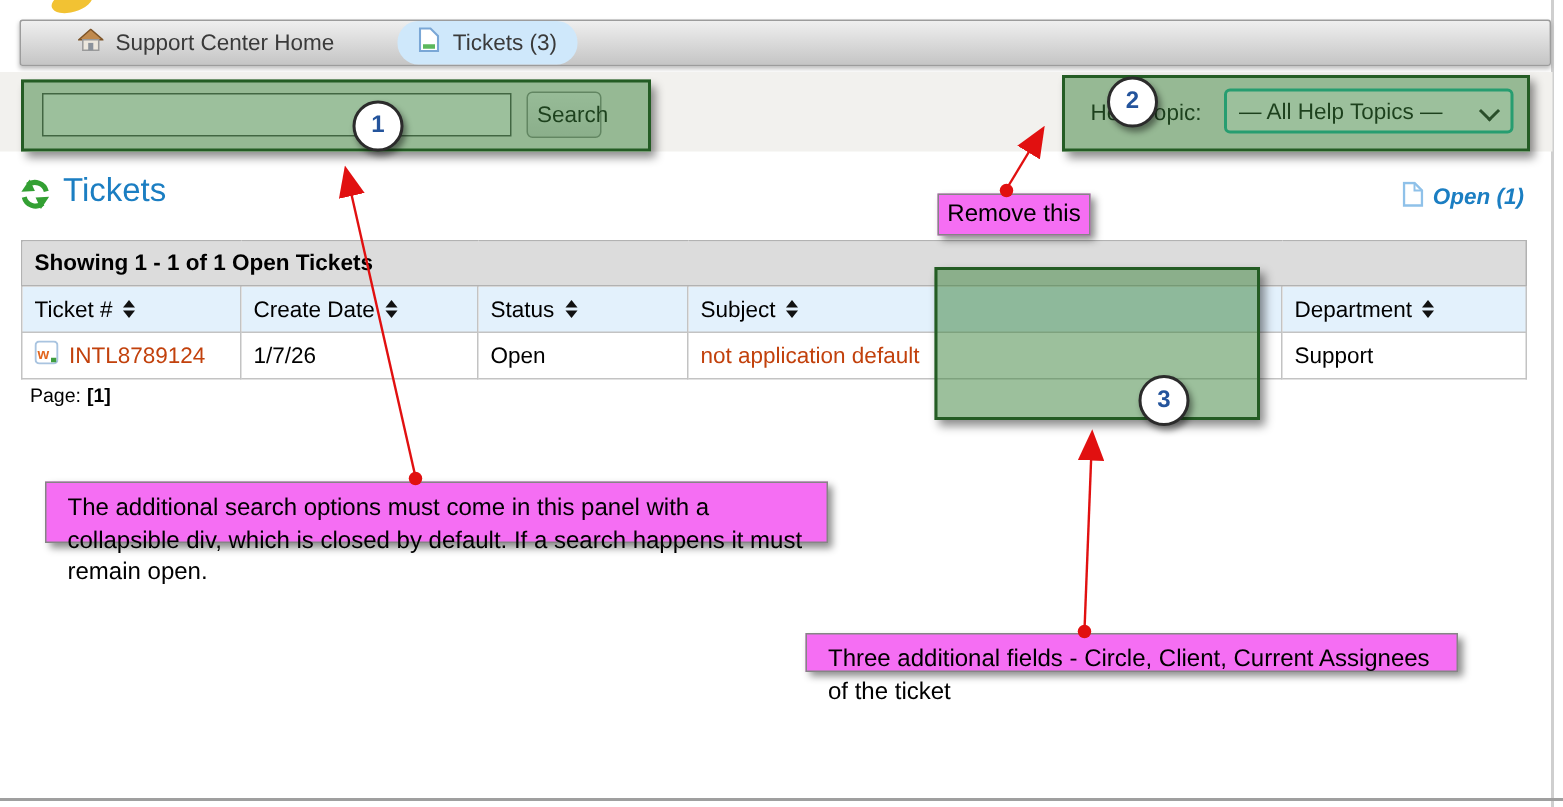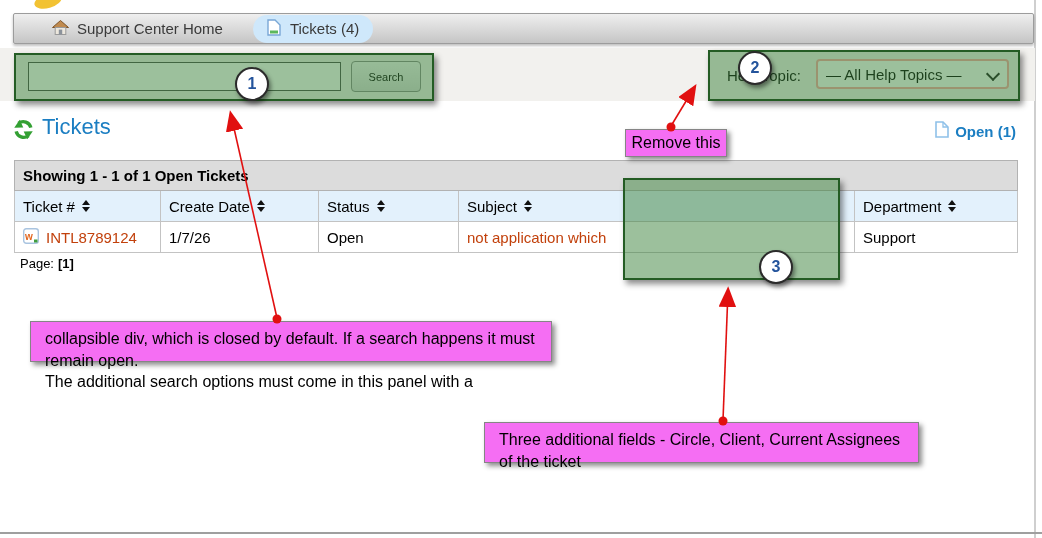--- a/index.html
+++ b/index.html
@@ -5,45 +5,45 @@
   html,body{margin:0;padding:0;background:#fff;}
   #screen{position:relative;width:1042px;height:538px;background:#ffffff;overflow:hidden;
           font-family:"Liberation Sans",sans-serif;color:#000;}
 
   
   .logo-frag{position:absolute;left:34px;top:-6px;width:28px;height:14px;background:#f2c233;
              border-radius:50%;transform:rotate(-16deg);}
   .navbar{position:absolute;left:13px;top:13px;width:1021px;height:31px;box-sizing:border-box;
           background:linear-gradient(#efefef,#c5c5c5);border:1px solid #9c9c9c;border-radius:2px;
           box-shadow:0 2px 3px rgba(0,0,0,.25);display:flex;align-items:center;
-          padding-left:38px;gap:30px;}
+          padding-left:38px;gap:42px;}
   .nav-item{display:flex;align-items:center;gap:8px;font-size:15px;color:#3a3a3a;cursor:pointer;white-space:nowrap;}
   .nav-item.active{background:#cfe8fb;border-radius:14px;padding:4px 14px;}
 
   .strip{position:absolute;left:0;top:48px;width:1035px;height:53px;background:#f2f1ee;}
 
   .search-input{position:absolute;left:28px;top:62px;width:313px;height:29px;box-sizing:border-box;
                 border:1px solid #4a4a4a;background:#fff;font-size:15px;padding:0 8px;
                 font-family:"Liberation Sans",sans-serif;}
-  .search-btn{position:absolute;left:351px;top:61px;width:70px;height:31px;font-size:11px;
+  .search-btn{position:absolute;left:351px;top:61px;width:50px;height:31px;font-size:15px;
               background:linear-gradient(#f5f5f5,#dcdcdc);border:1px solid #8a8a8a;border-radius:4px;
               font-family:"Liberation Sans",sans-serif;cursor:pointer;}
 
   .help-label{position:absolute;left:727px;top:67px;font-size:15px;}
   .help-select-wrap{position:absolute;left:816px;top:59px;width:193px;height:30px;}
   .help-select-wrap select{width:100%;height:100%;appearance:none;-webkit-appearance:none;
-        border:2px solid #fca5a5;border-radius:4px;background:#fff;font-size:15px;
+        border:2px solid #14b8a6;border-radius:4px;background:#fff;font-size:15px;
         padding:0 26px 0 8px;font-family:"Liberation Sans",sans-serif;}
   .chev{position:absolute;right:11px;top:10px;width:8px;height:8px;border-right:2px solid #1a1a1a;
         border-bottom:2px solid #1a1a1a;transform:rotate(45deg);pointer-events:none;}
 
   .refresh{position:absolute;left:13px;top:119px;cursor:pointer;}
   .page-title{position:absolute;left:42px;top:114px;font-size:22px;color:#1b7ec2;}
   .open-link{position:absolute;right:26px;top:121px;display:flex;align-items:center;gap:6px;
-             font-size:15px;font-weight:bold;color:#1b7ec2;cursor:pointer;}
+             font-size:15px;font-weight:bold;color:#1b7ec2;cursor:pointer;font-style:italic;}
 
   table.tickets{position:absolute;left:14px;top:160px;width:1003px;border-collapse:collapse;
                 table-layout:fixed;font-size:15px;}
   table.tickets td,table.tickets th{border:1px solid #c3c3c3;padding:4px 8px;text-align:left;
                 overflow:hidden;white-space:nowrap;}
   tr.cap td{background:#dcdcdc;font-weight:bold;border:1px solid #b2b2b2;padding:6px 8px;}
   tr.hdr th{background:#e3f1fc;font-weight:normal;height:22px;}
   tr.data td{background:#fff;height:22px;}
   .hcell{display:inline-flex;align-items:center;gap:7px;}
   .sort{display:inline-flex;flex-direction:column;gap:2px;}
@@ -90,21 +90,21 @@
       </span>
       <span>Support Center Home</span>
     </div>
     <div class="nav-item active">
       <span>
         <svg width="15" height="17" viewBox="0 0 15 17">
           <path d="M1 1 h7 l5 5 v10 h-12 z" fill="#fff" stroke="#7aa7d6" stroke-width="1.4"></path>
           <rect x="3" y="11.5" width="8" height="3" fill="#5cb85c"></rect>
         </svg>
       </span>
-      <span>Tickets (4)</span>
+      <span>Tickets (3)</span>
     </div>
   </div>
 
   <div class="strip"></div>
   <input class="search-input" type="text" value="" style="">
   <button class="search-btn">Search</button>
   <span class="help-label">Help Topic:</span>
   <div class="help-select-wrap">
     <select>
       <option>— All Help Topics —</option>
@@ -189,42 +189,42 @@
               <rect x="0.7" y="0.7" width="14.6" height="14.6" rx="2.5" fill="#fff" stroke="#a9c4e0" stroke-width="1.4"></rect>
               <text x="2" y="12" font-family="Liberation Sans, sans-serif" font-size="10" font-weight="bold" fill="#e2661f">w</text>
               <rect x="11" y="11.5" width="3.5" height="3" fill="#3f9e3f"></rect>
             </svg>
           </span>
           <span class="lnk">INTL8789124</span>
         </span>
       </td>
       <td>1/7/26</td>
       <td>Open</td>
-      <td><span class="lnk">not application which</span></td>
+      <td><span class="lnk">not application default</span></td>
       <td>Support</td>
     </tr>
   </tbody>
     </table>
 
   <div class="page-label">
     <span>Page:</span><b>[1]</b>
   </div>
 
   <div class="hl" style="left:14px;top:53px;width:420px;height:48px"></div>
   <div class="hl" style="left:708px;top:50px;width:312px;height:51px"></div>
   <div class="hl" style="left:623px;top:178px;width:217px;height:102px"></div>
 
   <div class="note center" style="left:625px;top:129px;width:102px;height:28px">
     <span>Remove this</span>
   </div>
   <div class="note" style="left:30px;top:321px;width:522px;height:41px">
+    <div>The additional search options must come in this panel with a</div>
     <div>collapsible div, which is closed by default. If a search happens it must remain open.</div>
-    <div>The additional search options must come in this panel with a</div>
-  </div>
-  <div class="note" style="left:484px;top:422px;width:435px;height:41px">
+  </div>
+  <div class="note" style="left:537px;top:422px;width:435px;height:26px">
     <div>Three additional fields - Circle, Client, Current Assignees of the ticket</div>
   </div>
 
   <svg class="arrows" width="1042" height="538">
     <defs>
       <marker id="ah" markerWidth="13" markerHeight="11" refX="10" refY="5.5" orient="auto">
         <polygon points="0,0 13,5.5 0,11" fill="#e11010"></polygon>
       </marker>
     </defs>
     <line x1="277" y1="318" x2="231" y2="115" stroke="#e11010" stroke-width="1.6" marker-end="url(#ah)"></line>

